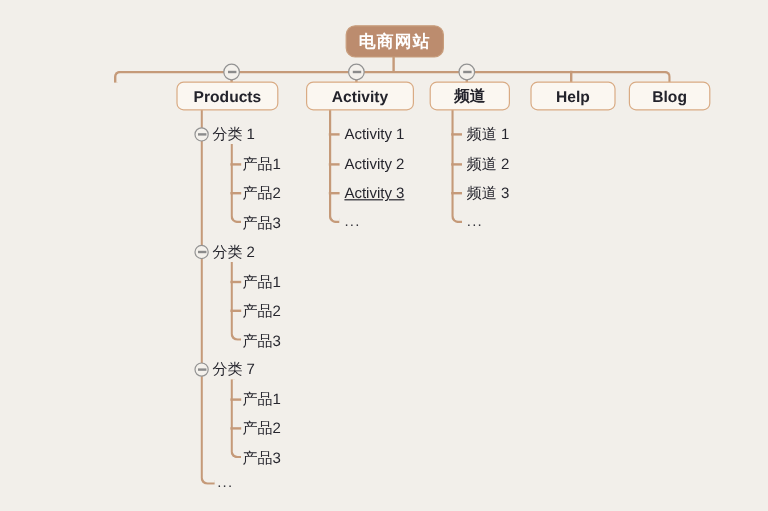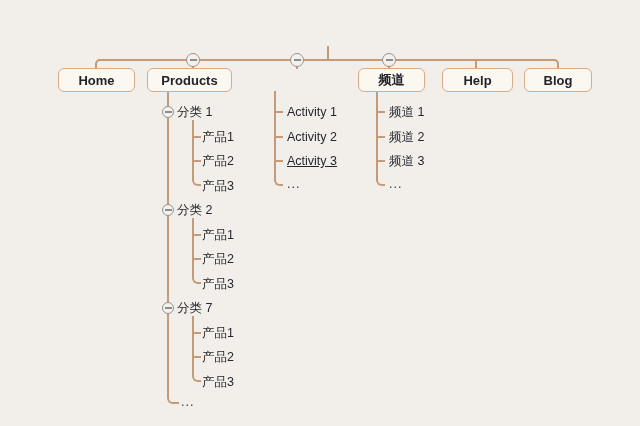--- a/index.html
+++ b/index.html
@@ -73,23 +73,24 @@
   <div class="collapse big" style="left:186px;top:53px;">
       <div class="bar"></div>
     </div>
   <div class="collapse big" style="left:290px;top:53px;">
       <div class="bar"></div>
     </div>
   <div class="collapse big" style="left:382px;top:53px;">
       <div class="bar"></div>
     </div>
 
+  <div class="node root" style="left:288px;top:21px;width:82px;height:27px;">电商网站</div>
 
-  <div class="node" style="left:58px;top:68px;width:77px;height:24px;">Home</div>
   <div class="node" style="left:147px;top:68px;width:85px;height:24px;">Products</div>
+  <div class="node" style="left:255px;top:68px;width:90px;height:24px;">Activity</div>
   <div class="node" style="left:358px;top:68px;width:67px;height:24px;">频道</div>
   <div class="node" style="left:442px;top:68px;width:71px;height:24px;">Help</div>
   <div class="node" style="left:524px;top:68px;width:68px;height:24px;">Blog</div>
 
   <div class="collapse small" style="left:162px;top:106px;">
       <div class="bar"></div>
     </div>
   <div class="leaf" style="left:177px;top:103px;">分类 1</div>
   <div class="leaf" style="left:202px;top:127.5px;">产品1</div>
   <div class="leaf" style="left:202px;top:152px;">产品2</div>

